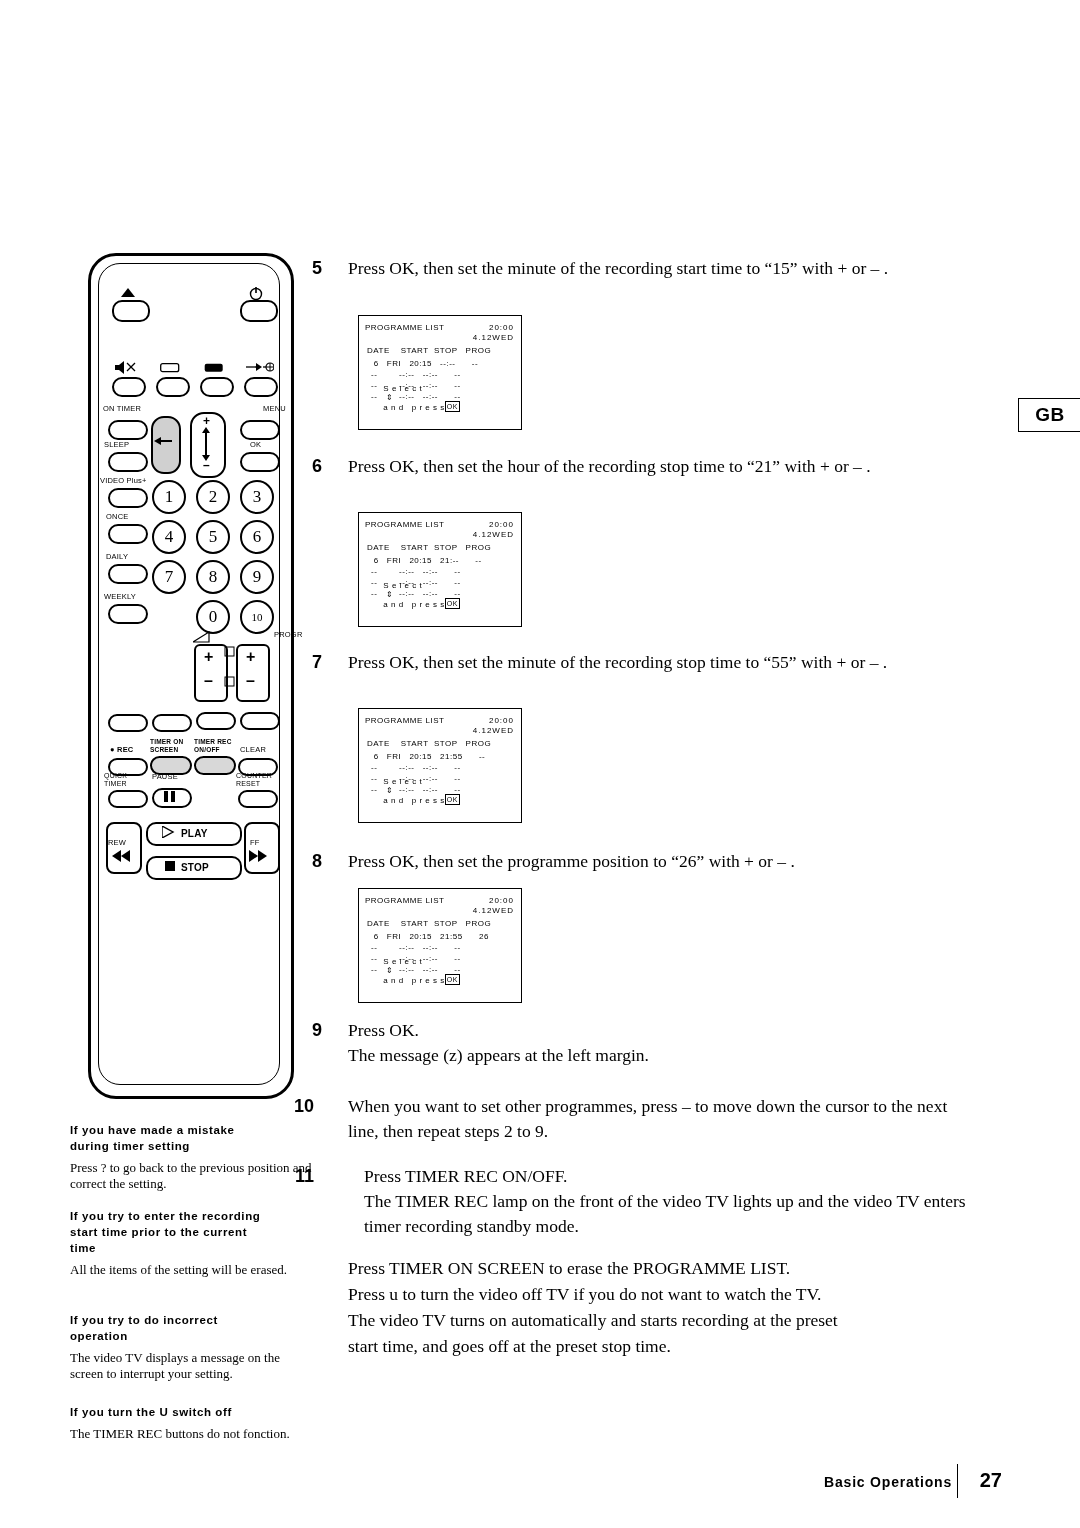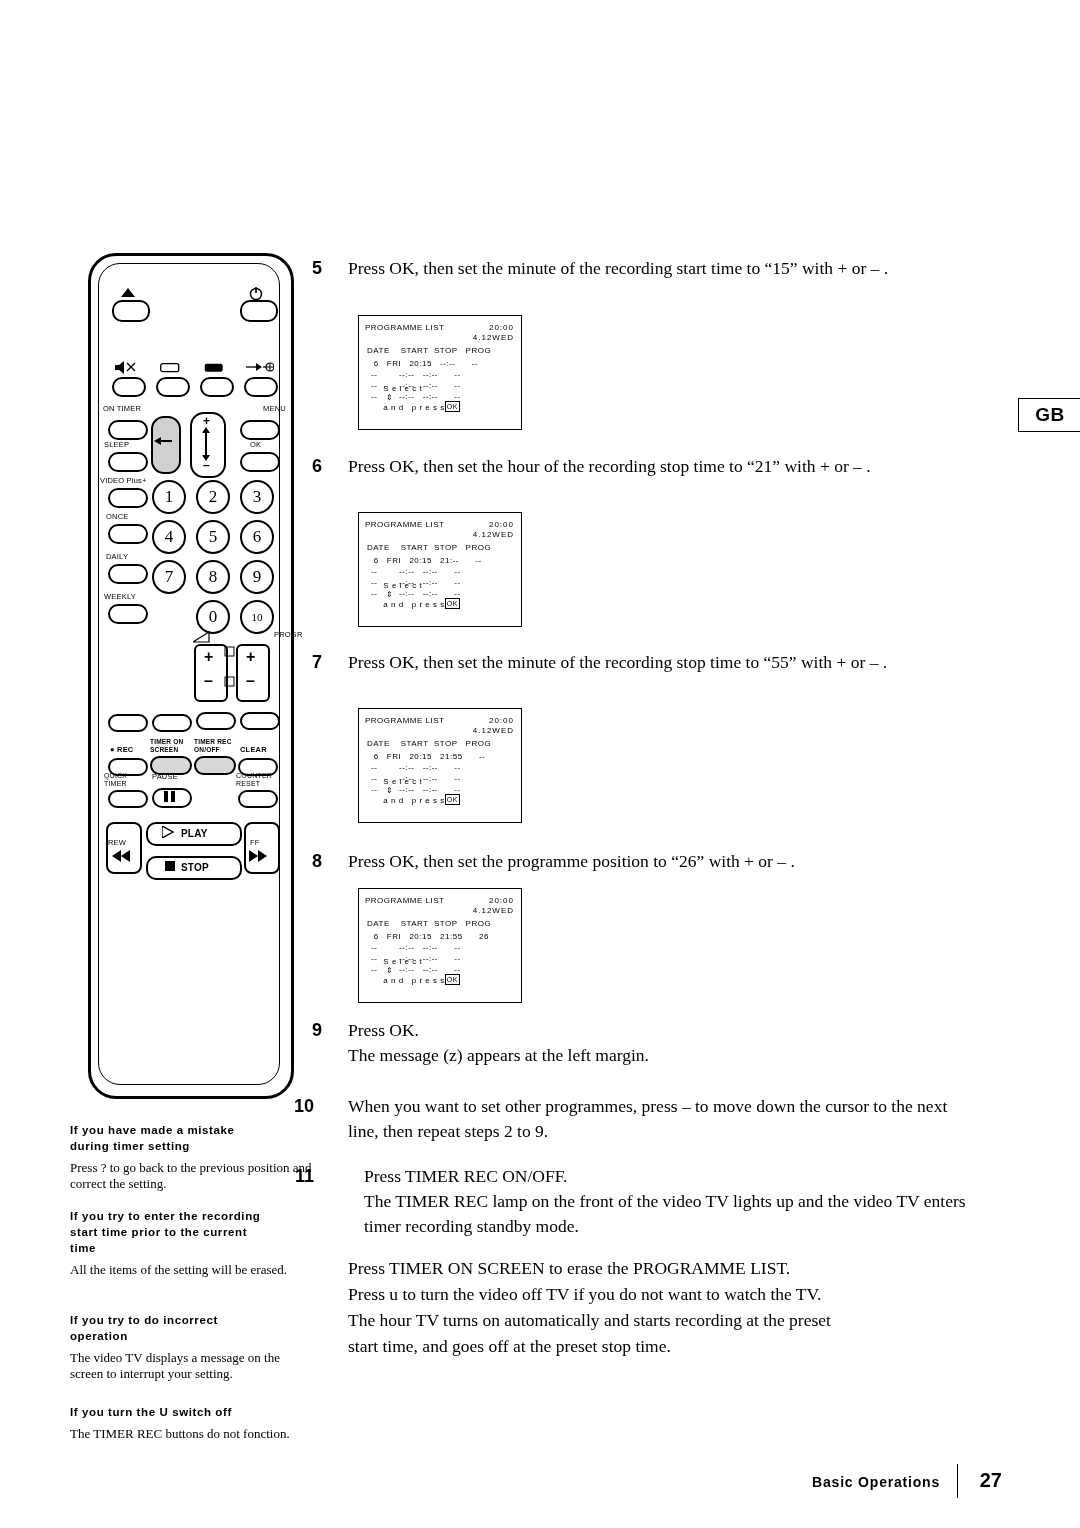--- a/index.html
+++ b/index.html
@@ -82,21 +82,21 @@
     font-weight:bold; font-size:11.5px; line-height:16px; letter-spacing:0.6px;
     width:250px;
   }
   .note-b {
     position:absolute; font-family:"Liberation Serif", serif;
     font-size:13px; line-height:16px; width:245px;
   }
 
   
   .footer-txt {
-    position:absolute; right:140px; bottom:38px;
+    position:absolute; right:128px; bottom:38px;
     font-family:"Liberation Sans", sans-serif; font-weight:bold; font-size:14px;
     letter-spacing:0.8px;
   }
   .footer-rule {
     position:absolute; right:122px; bottom:30px; width:1px; height:34px; background:#000;
   }
   .footer-page {
     position:absolute; right:78px; bottom:36px;
     font-family:"Liberation Sans", sans-serif; font-weight:bold; font-size:20px;
   }
@@ -214,21 +214,21 @@
   <div class="oval" style="left:240px; top:712px; width:36px; height:14px;"></div>
 
   <div class="rlabel b" style="left:110px; top:745px;">● REC</div>
   <div class="oval" style="left:108px; top:758px; width:36px; height:14px;"></div>
   <div class="rlabel b" style="left:150px; top:738px; font-size:6.5px; line-height:8px; white-space:pre;">TIMER ON
 SCREEN</div>
   <div class="oval filled" style="left:150px; top:756px; width:38px; height:15px;"></div>
   <div class="rlabel b" style="left:194px; top:738px; font-size:6.5px; line-height:8px; white-space:pre;">TIMER REC
 ON/OFF</div>
   <div class="oval filled" style="left:194px; top:756px; width:38px; height:15px;"></div>
-  <div class="rlabel" style="left:240px; top:745px;font-weight:bold;">CLEAR</div>
+  <div class="rlabel" style="left:240px; top:745px;">CLEAR</div>
   <div class="oval" style="left:238px; top:758px; width:36px; height:14px;"></div>
 
   <div class="rlabel" style="left:104px; top:772px; font-size:7px; line-height:8px; white-space:pre;">QUICK
 TIMER</div>
   <div class="oval" style="left:108px; top:790px; width:36px; height:14px;"></div>
   <div class="rlabel" style="left:152px; top:772px;">PAUSE</div>
   <div class="oval" style="left:152px; top:788px; width:36px; height:16px;"></div>
   <svg style="position:absolute; left:163px; top:791px;" width="14" height="11">
       <rect x="1" y="0" width="4" height="11" fill="#000"></rect>
       <rect x="8" y="0" width="4" height="11" fill="#000"></rect>
@@ -345,21 +345,21 @@
 
   <div class="step-num" style="left:278px; top:1096px;">10</div>
   <div class="step-txt" style="left:348px; top:1094px; width:620px;">When you want to set other programmes, press –  to move down the cursor to the next line, then repeat steps 2 to 9.</div>
 
   <div class="step-num" style="left:278px; top:1166px;">11</div>
   <div class="step-txt" style="left:348px; top:1164px; width:625px; white-space:pre-line;margin-left:16px;">Press TIMER REC ON/OFF.
 The TIMER REC lamp on the front of the video TV lights up and the video TV enters timer recording standby mode.</div>
 
   <div class="step-txt" style="left:348px; top:1256px; width:640px;">Press TIMER ON SCREEN to erase the PROGRAMME LIST.</div>
   <div class="step-txt" style="left:348px; top:1282px; width:640px;">Press u to turn the video off TV if you do not want to watch the TV.</div>
-  <div class="step-txt" style="left:348px; top:1308px; width:640px;">The hour TV turns on automatically and starts recording at the preset</div>
+  <div class="step-txt" style="left:348px; top:1308px; width:640px;">The video TV turns on automatically and starts recording at the preset</div>
   <div class="step-txt" style="left:348px; top:1334px; width:640px;">start time, and goes off at the preset stop time.</div>
 
   <div class="note-h" style="left:70px; top:1122px; white-space:pre-line;">If you have made a mistake
 during timer setting</div>
   <div class="note-b" style="left:70px; top:1160px;">Press ? to go back to the previous position and correct the setting.</div>
 
   <div class="note-h" style="left:70px; top:1208px; white-space:pre-line;">If you try to enter the recording
 start time prior to the current
 time</div>
   <div class="note-b" style="left:70px; top:1262px;">All the items of the setting will be erased.</div>

